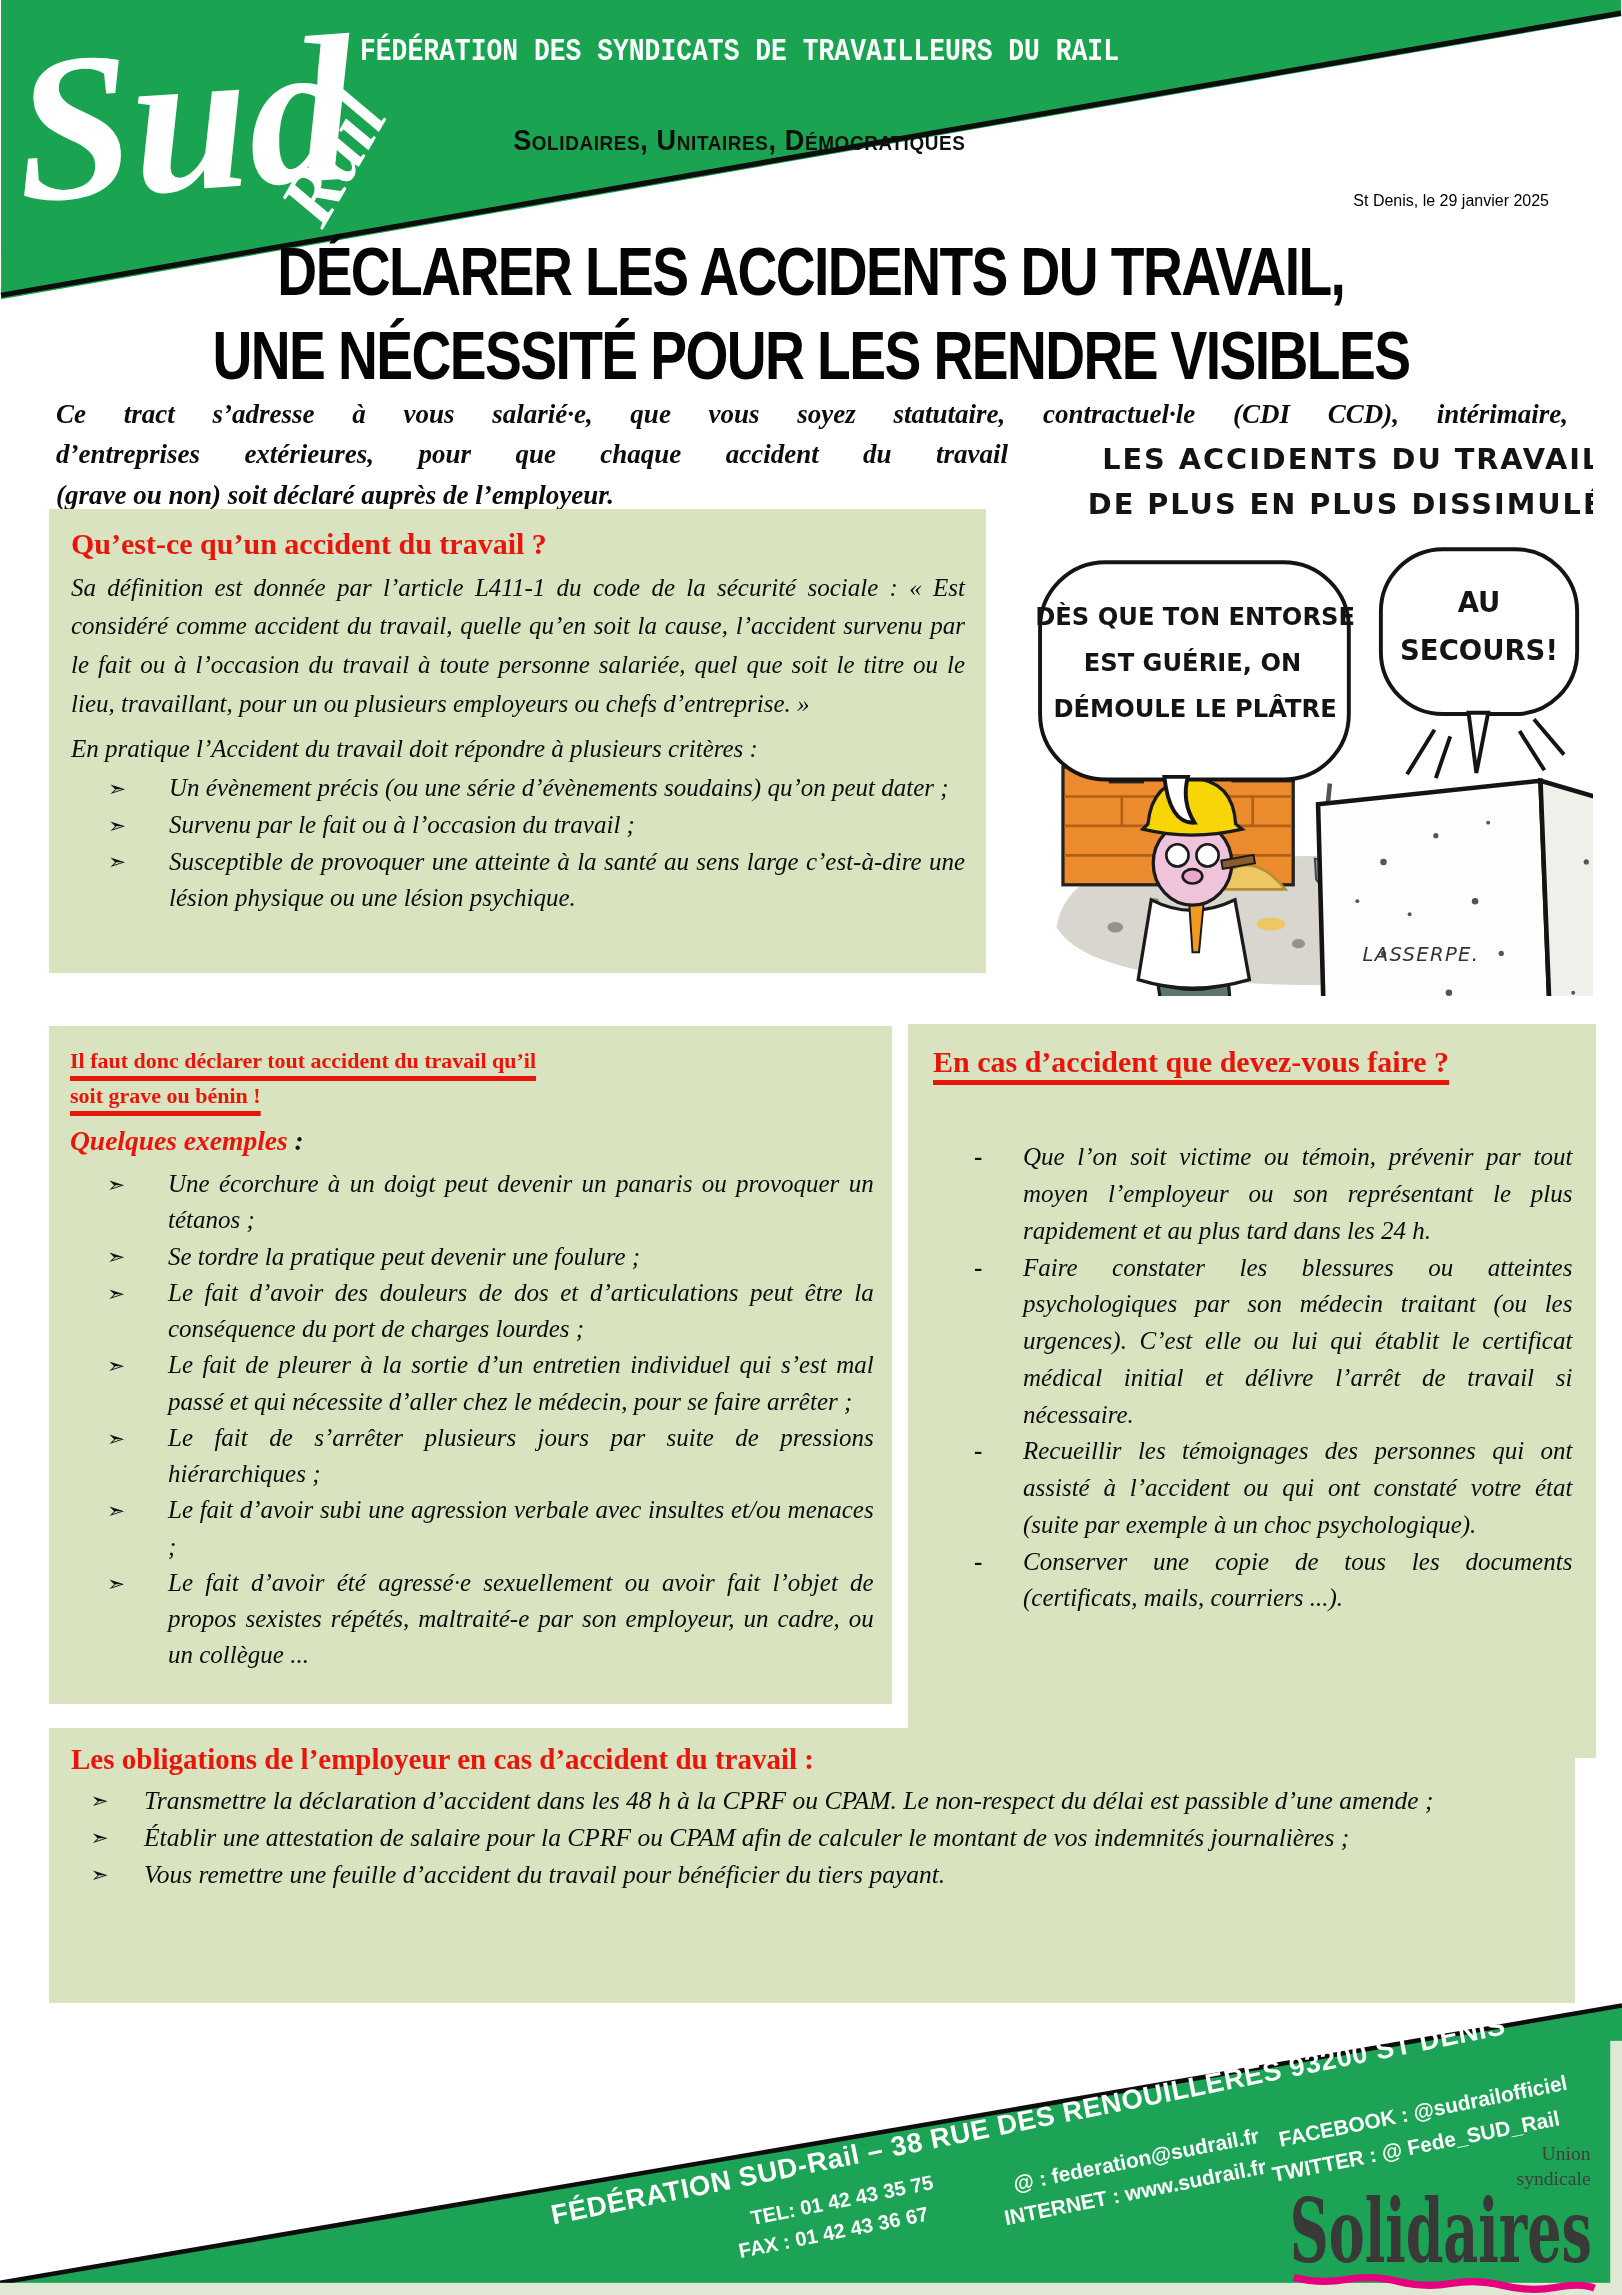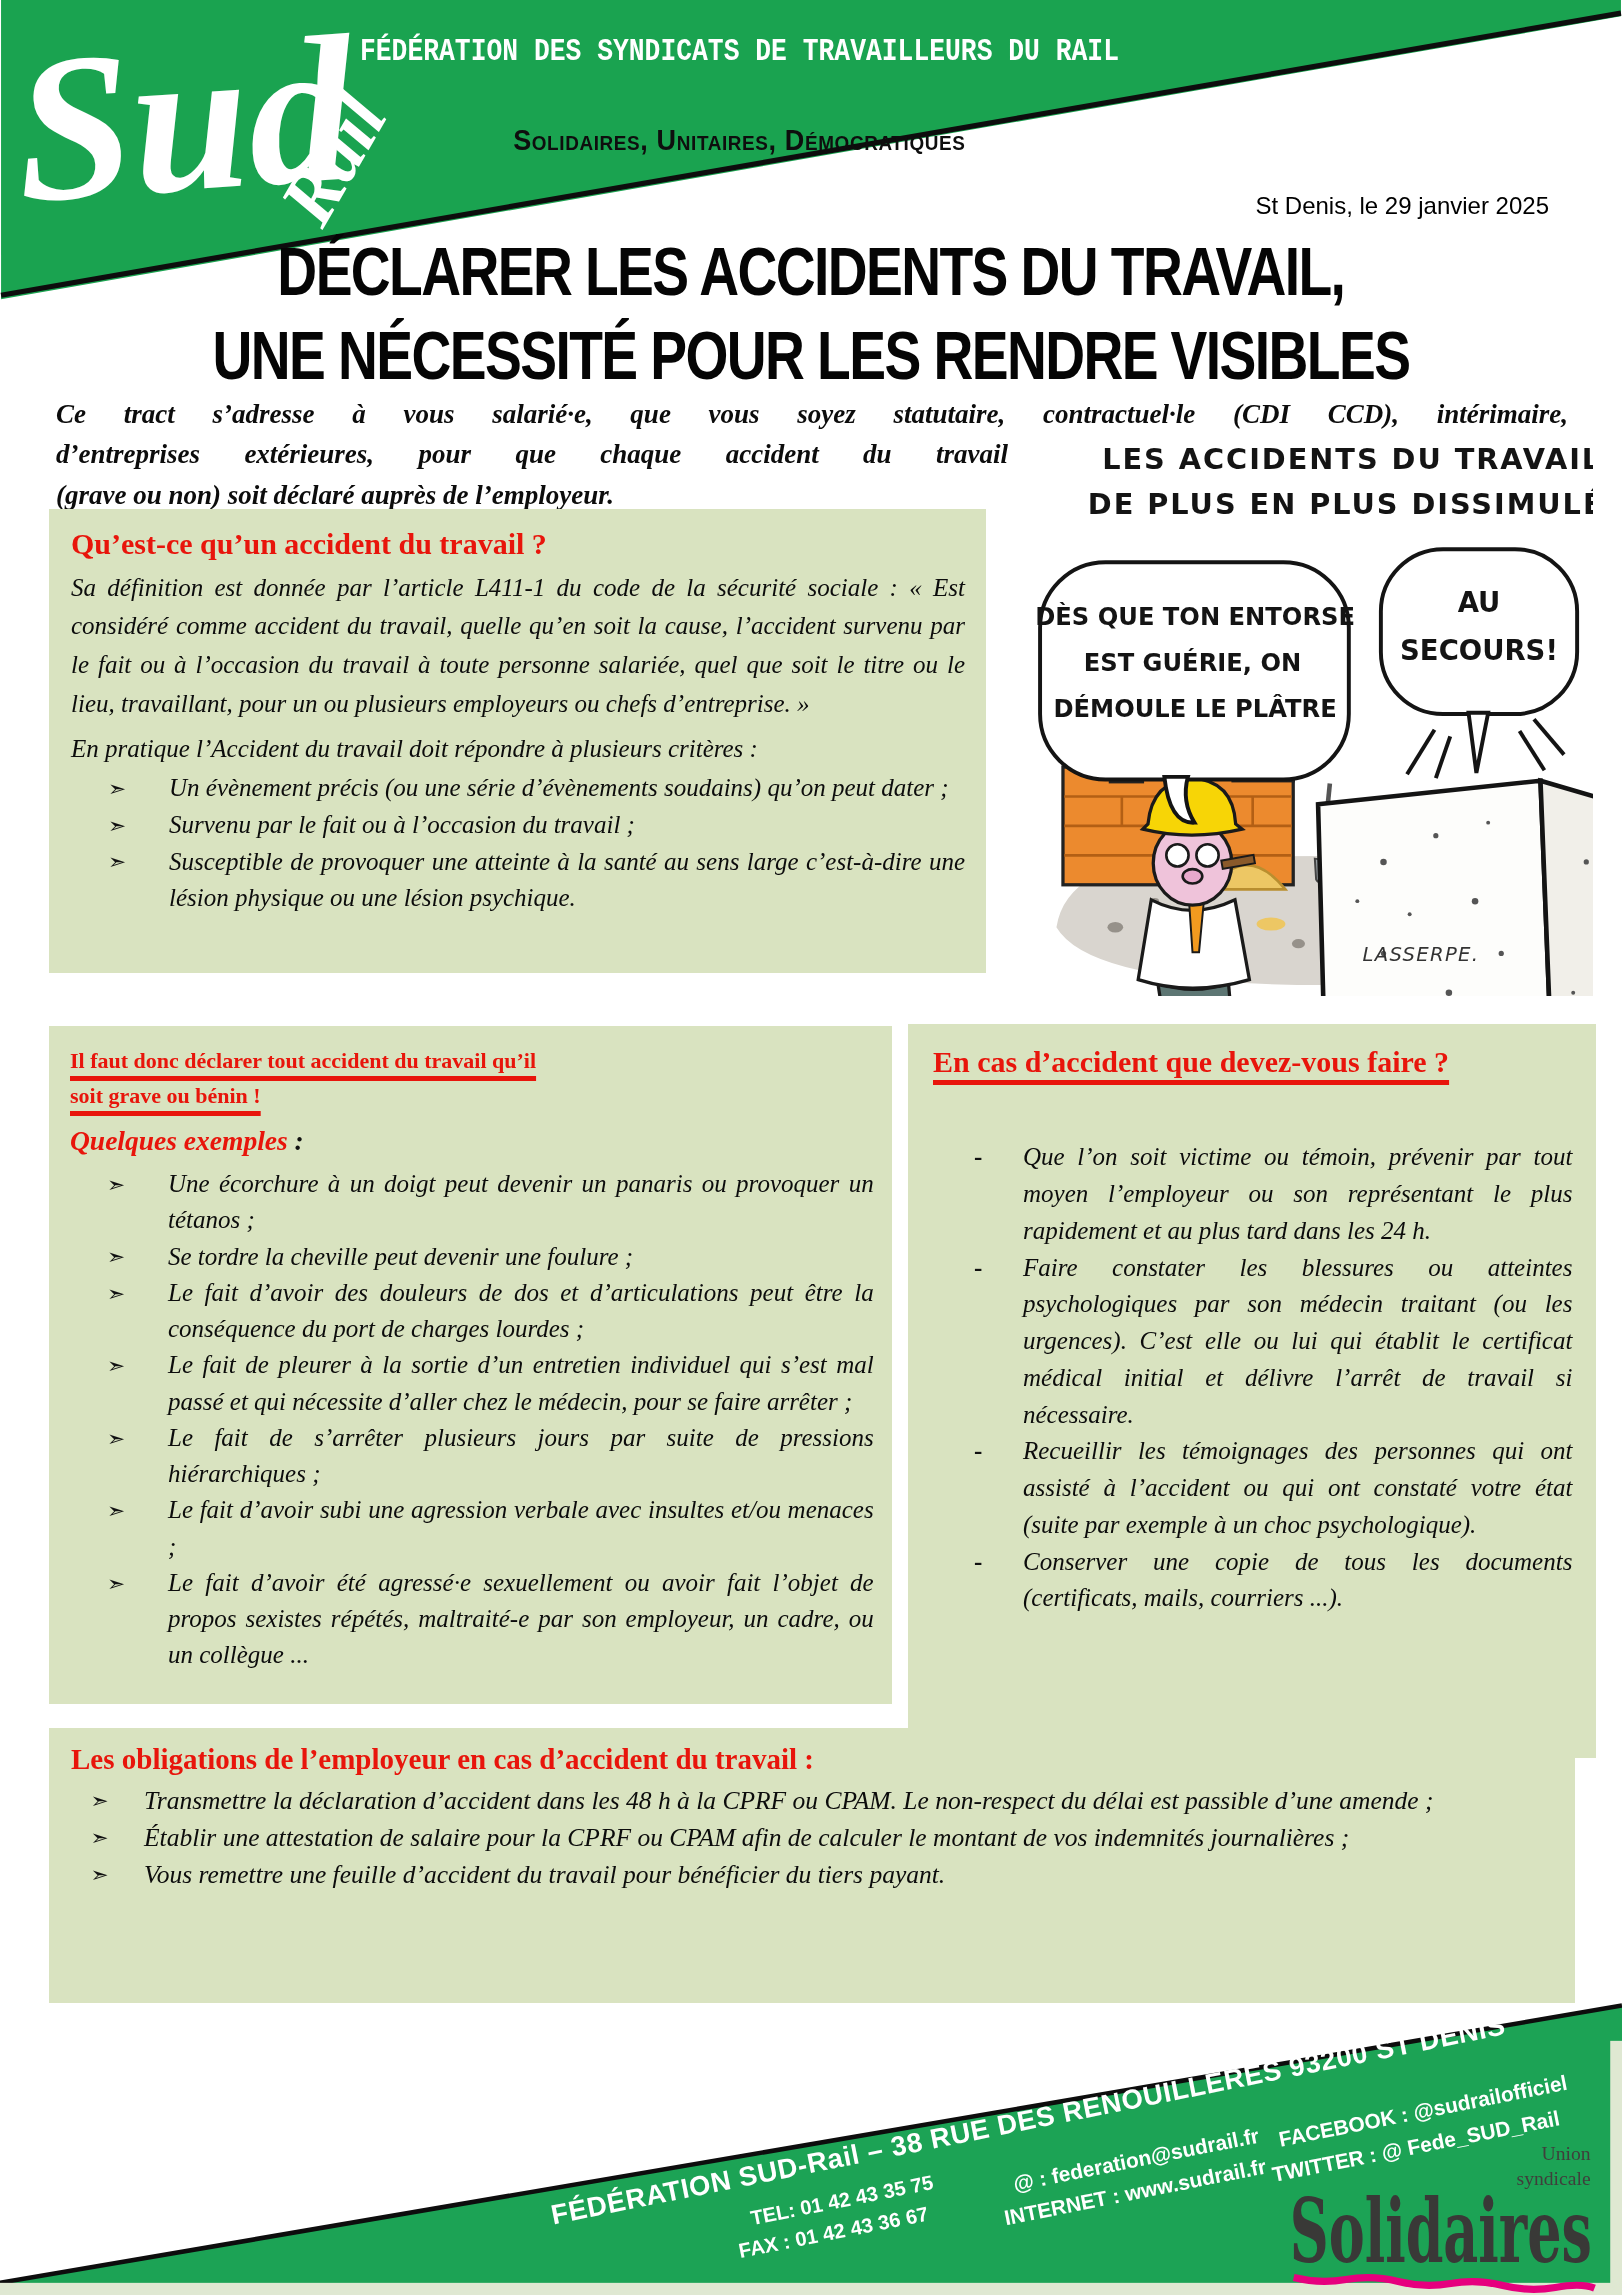--- a/index.html
+++ b/index.html
@@ -13,21 +13,21 @@
   .cx80{transform:scaleX(0.80);}
   .cx85{transform:scaleX(0.85);}
   .cx90{transform:scaleX(0.90);}
 
   
   .org1{left:281px;top:34px;width:916px;text-align:center;color:#fff;
         font-family:Liberation Mono, monospace;font-weight:700;font-size:31px;}
   .org2{left:281px;top:123px;width:916px;text-align:center;color:#0e0e0e;
         font-family:"Liberation Sans",sans-serif;font-weight:700;font-size:30px;
         font-variant:small-caps;letter-spacing:0.7px;}
-  .date{right:73px;top:192px;font-family:"Liberation Sans",sans-serif;font-size:24px;color:#000;}
+  .date{right:73px;top:192px;font-family:"Liberation Sans",sans-serif;font-size:16px;color:#000;}
 
   .main-title{left:0;top:230px;width:100%;text-align:center;color:#050505;
               font-family:"Liberation Sans",sans-serif;font-weight:700;font-size:69px;
               line-height:1.22;letter-spacing:-2px;}
 
   .intro{font-style:italic;font-weight:700;font-size:27px;line-height:1.2;}
   .intro.j{text-align:justify;text-align-last:justify;}
   #intro1{left:56px;top:398px;width:1512px;}
   #intro2{left:56px;top:438px;width:952px;}
   #intro3{left:56px;top:479px;width:981px;}
@@ -218,21 +218,21 @@
   <div class="abs gbox box-ex">
     <h2 class="red-title">
       <span class="underl" style="display:block">Il faut donc déclarer tout accident du travail qu’il</span>
       <span class="underl" style="display:block">soit grave ou bénin !</span>
     </h2>
     <div class="sub red-title">
       <span>Quelques exemples</span><span class="colon"> :</span>
     </div>
     <ul class="blist">
       <li><span class="mk">➣</span><span>Une écorchure à un doigt peut devenir un panaris ou provoquer un tétanos ;</span></li>
-      <li><span class="mk">➣</span><span>Se tordre la cheville peut devenir une foulure ;</span></li>
+      <li><span class="mk">➣</span><span>Se tordre la pratique peut devenir une foulure ;</span></li>
       <li><span class="mk">➣</span><span>Le fait d’avoir des douleurs de dos et d’articulations peut être la conséquence du port de charges lourdes ;</span></li>
       <li><span class="mk">➣</span><span>Le fait de pleurer à la sortie d’un entretien individuel qui s’est mal passé et qui nécessite d’aller chez le médecin, pour se faire arrêter ;</span></li>
       <li><span class="mk">➣</span><span>Le fait de s’arrêter plusieurs jours par suite de pressions hiérarchiques ;</span></li>
       <li><span class="mk">➣</span><span>Le fait d’avoir subi une agression verbale avec insultes et/ou menaces ;</span></li>
       <li><span class="mk">➣</span><span>Le fait d’avoir été agressé·e sexuellement ou avoir fait l’objet de propos sexistes répétés, maltraité-e par son employeur, un cadre, ou un collègue ...</span></li>
     </ul>
   </div>
 
   <div class="abs gbox box-steps">
     <h2 class="red-title underl">En cas d’accident que devez-vous faire ?</h2>

